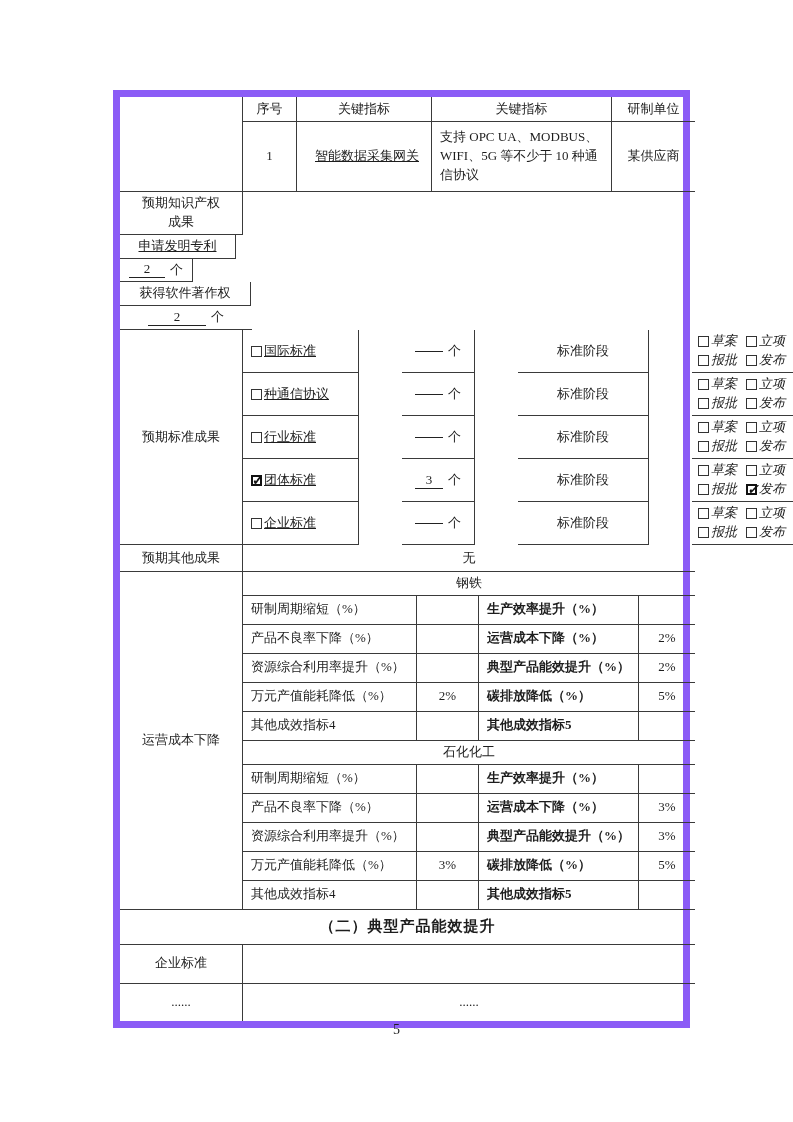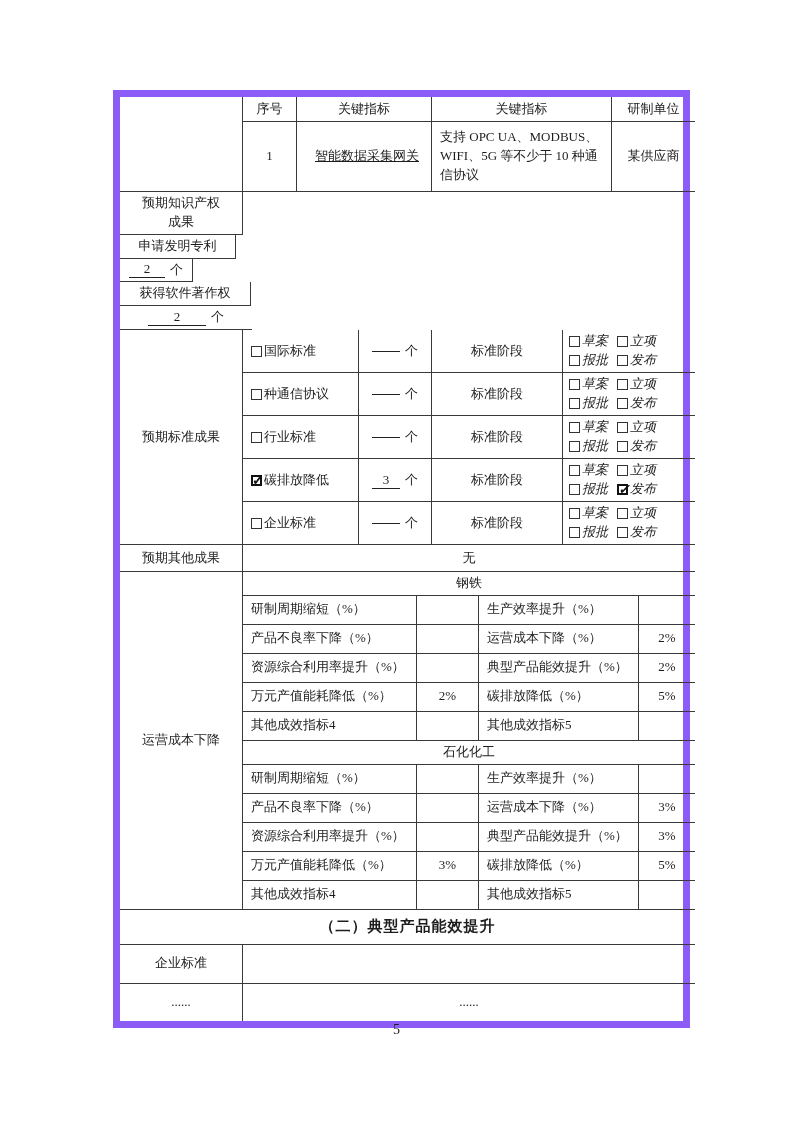--- a/index.html
+++ b/index.html
@@ -27,27 +27,27 @@
     text-align: center;
     padding: 2px 4px;
   }
   .row > .cell:last-child { border-right: none; }
   .tbl > .row:last-child > .cell { border-bottom: none; }
   .stack { flex: none; width: 452px; display: flex; flex-direction: column; }
   .stack > .row { flex: 1 0 auto; }
   
   .leftcol { width: 123px; padding: 2px 17px; }
   .w54 { width: 54px; } .w135 { width: 135px; } .w180 { width: 180px; } .w83 { width: 83px; }
-  .w116 { width: 116px; } .w73 { width: 73px; } .w131 { width: 131px; } .w132 { width: 132px; }
-  .w174 { width: 174px; } .w62 { width: 62px; } .w160 { width: 160px; } .w56 { width: 56px; }
+  .w116 { width: 116px; text-decoration: underline; } .w73 { width: 73px; } .w131 { width: 131px; } .w132 { width: 132px; }
+  .w174 { width: 174px; } .w62 { width: 62px; } .w160 { width: 160px; font-weight: bold; } .w56 { width: 56px; }
   .wfill { width: 452px; }
   .wfull { width: 575px; }
   
   .h25 { min-height: 25px; } .h70 { min-height: 70px; } .h44 { min-height: 44px; flex-direction: column; }
-  .h43 { min-height: 43px; } .h27 { min-height: 27px; } .h22 { min-height: 22px; }
+  .h43 { min-height: 43px; gap: 43px; } .h27 { min-height: 27px; } .h22 { min-height: 22px; }
   .h29 { min-height: 29px; } .h35 { min-height: 35px; } .h39 { min-height: 39px; }
   .h37 { min-height: 37px; }
   .al { justify-content: flex-start; text-align: left; padding-left: 8px; }
   .pad14 { padding-left: 14px; padding-right: 8px; text-decoration: underline; }
   .title-cell { font-weight: bold; font-size: 15px; letter-spacing: 1px; }
   
   .blank {
     display: inline-block;
     border-bottom: 1px solid #222;
     min-width: 30px;
@@ -235,21 +235,21 @@
                 <span>发布</span>
               </span>
           </div>
         </div>
       </div>
 
       <div class="row h43">
         <div class="cell w116 al">
           <span class="std-name">
               <span class="cb checked"></span>
-              <span>碳排放降低</span>
+              <span>团体标准</span>
             </span>
         </div>
         <div class="cell w73">
           <span class="blank b28">3</span>
           <span>个</span>
         </div>
         <div class="cell w131">标准阶段</div>
         <div class="cell w132 cbcell">
           <div class="cbl">
             <span class="cbi">

